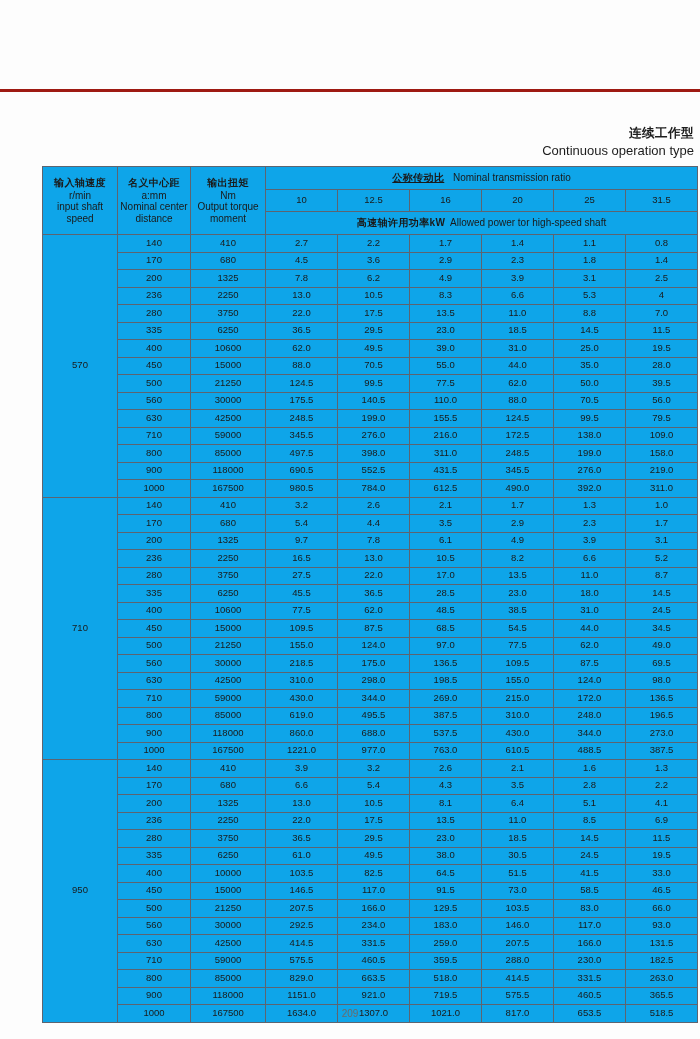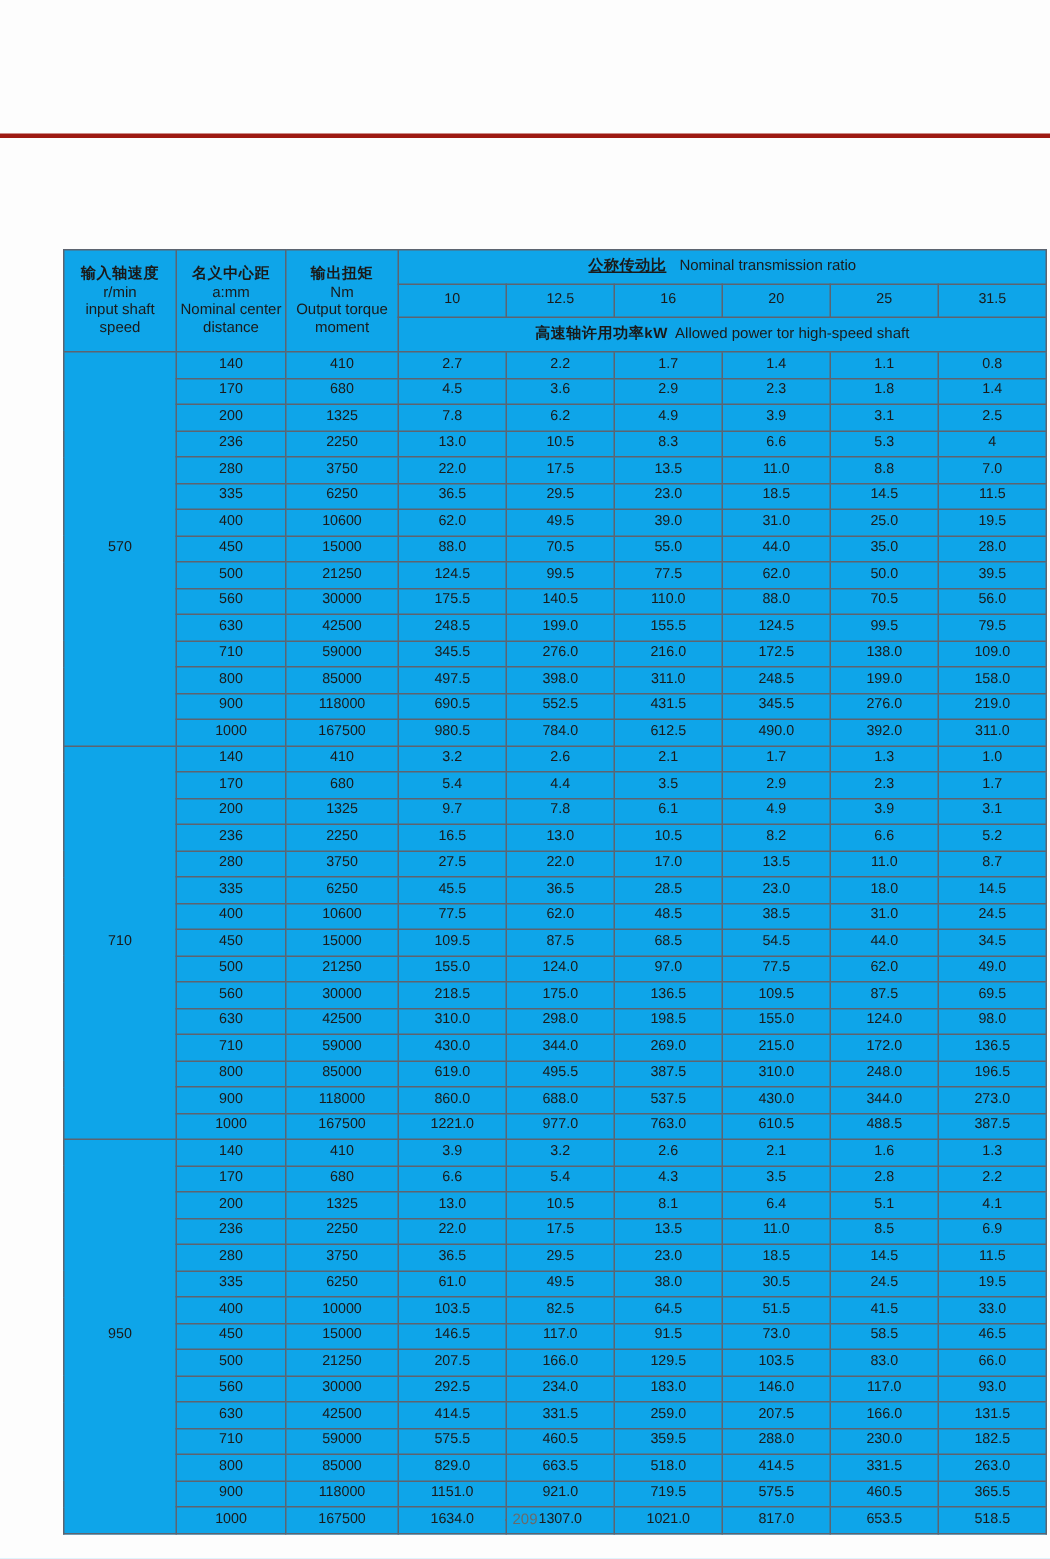--- a/index.html
+++ b/index.html
@@ -131,20 +131,24 @@
     color: #6a6a6a;
   }
 </style>
 </head>
 <body>
 
 <div class="page">
 
   <div class="top-rule"></div>
 
+  <div class="title-block">
+    <div class="title-cn">连续工作型</div>
+    <div class="title-en">Continuous operation type</div>
+  </div>
 
   <div class="table-wrap">
     <table class="spec">
       <colgroup>
         <col style="width:75px">
         <col style="width:73px">
         <col style="width:75px">
         <col style="width:72px">
         <col style="width:72px">
         <col style="width:72px">

